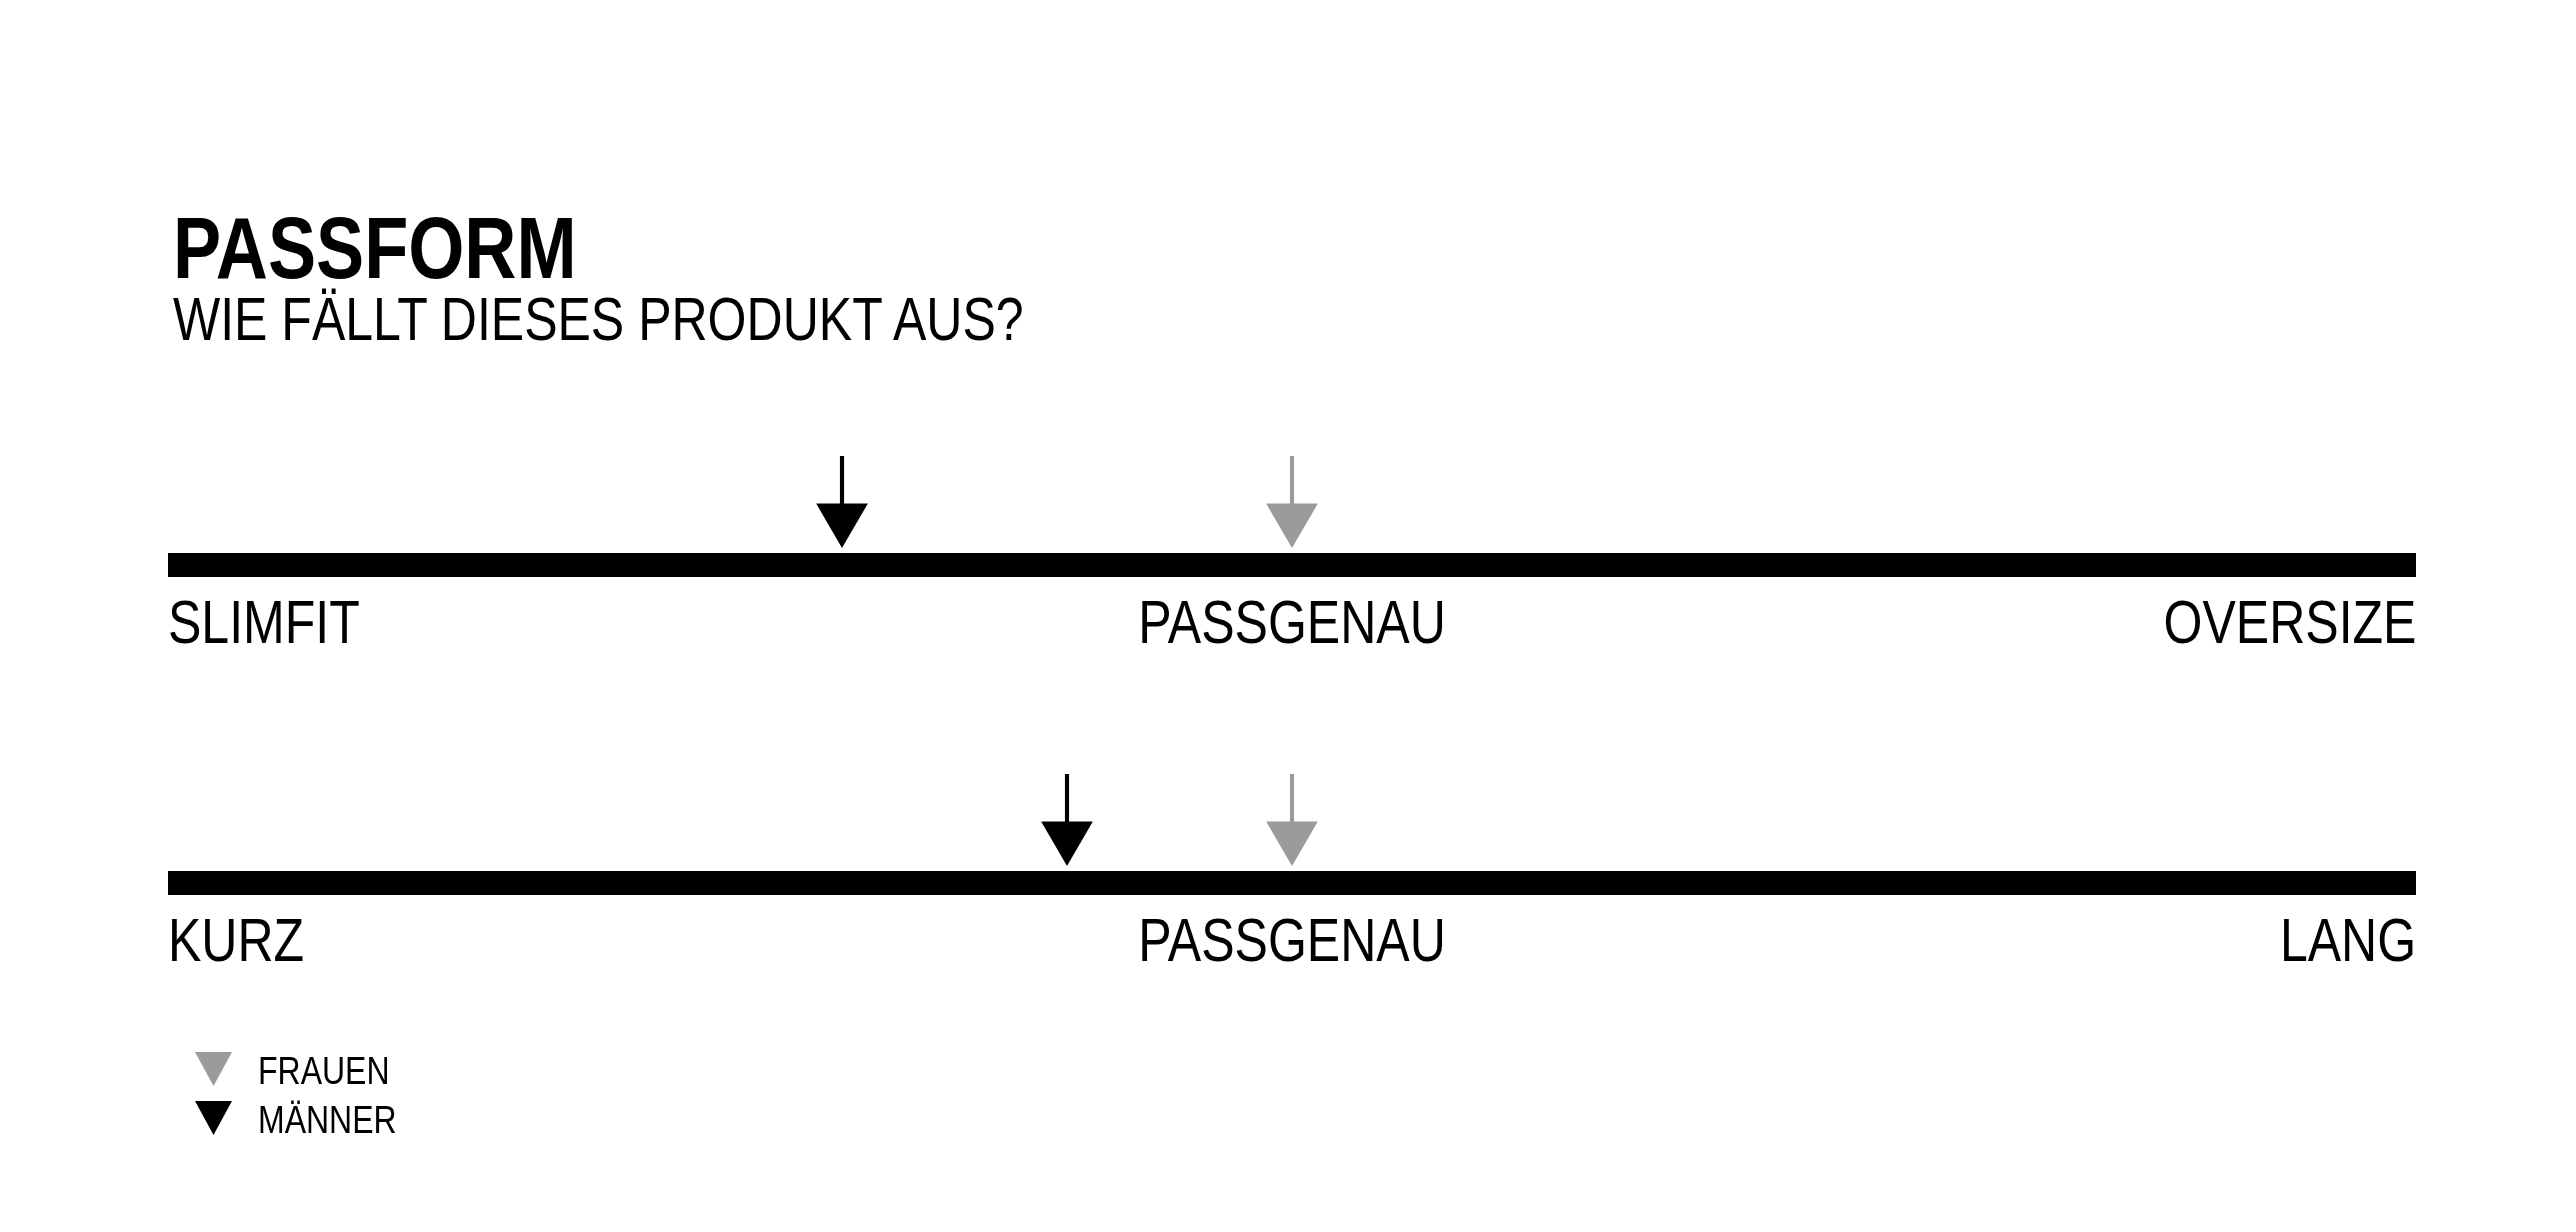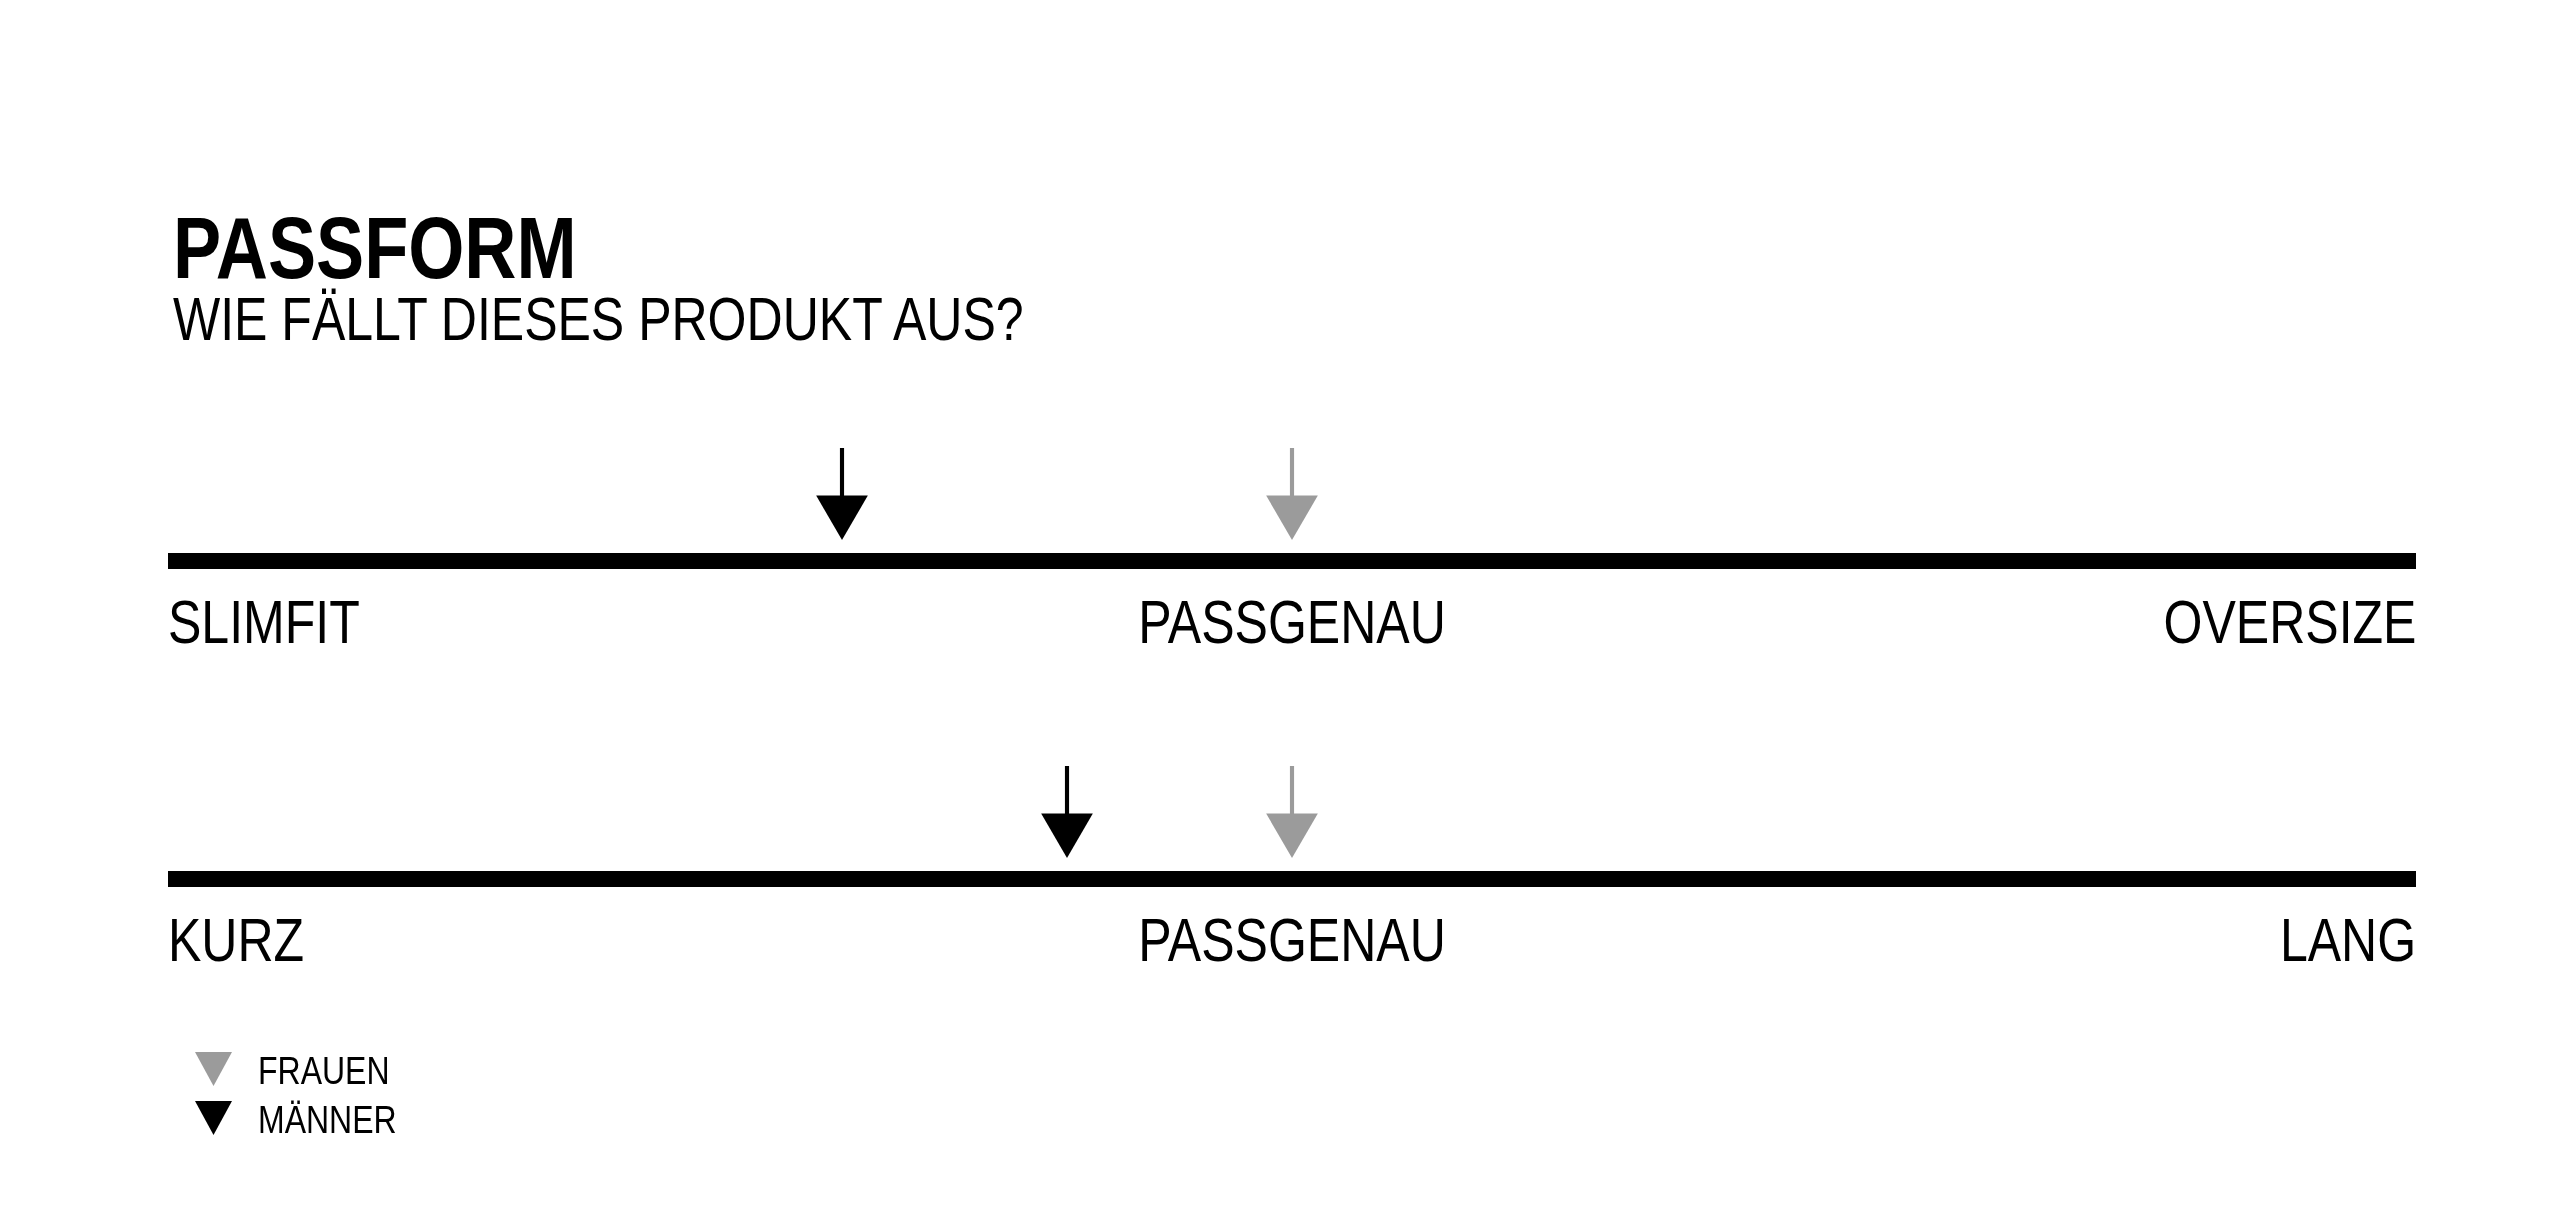--- a/index.html
+++ b/index.html
@@ -36,21 +36,21 @@
     top: 289px;
     font-size: 61px;
     font-weight: 400;
   }
 
   
   .scale {
     position: absolute;
     left: 168px;
     width: 2248px;
-    height: 16px;
+    height: 24px;
     background: #000;
   }
   .scale-1 { top: 553px; }
   .scale-2 { top: 871px; }
 
   .scale-label {
     position: absolute;
     top: 39px;
     font-size: 61px;
     font-weight: 400;

